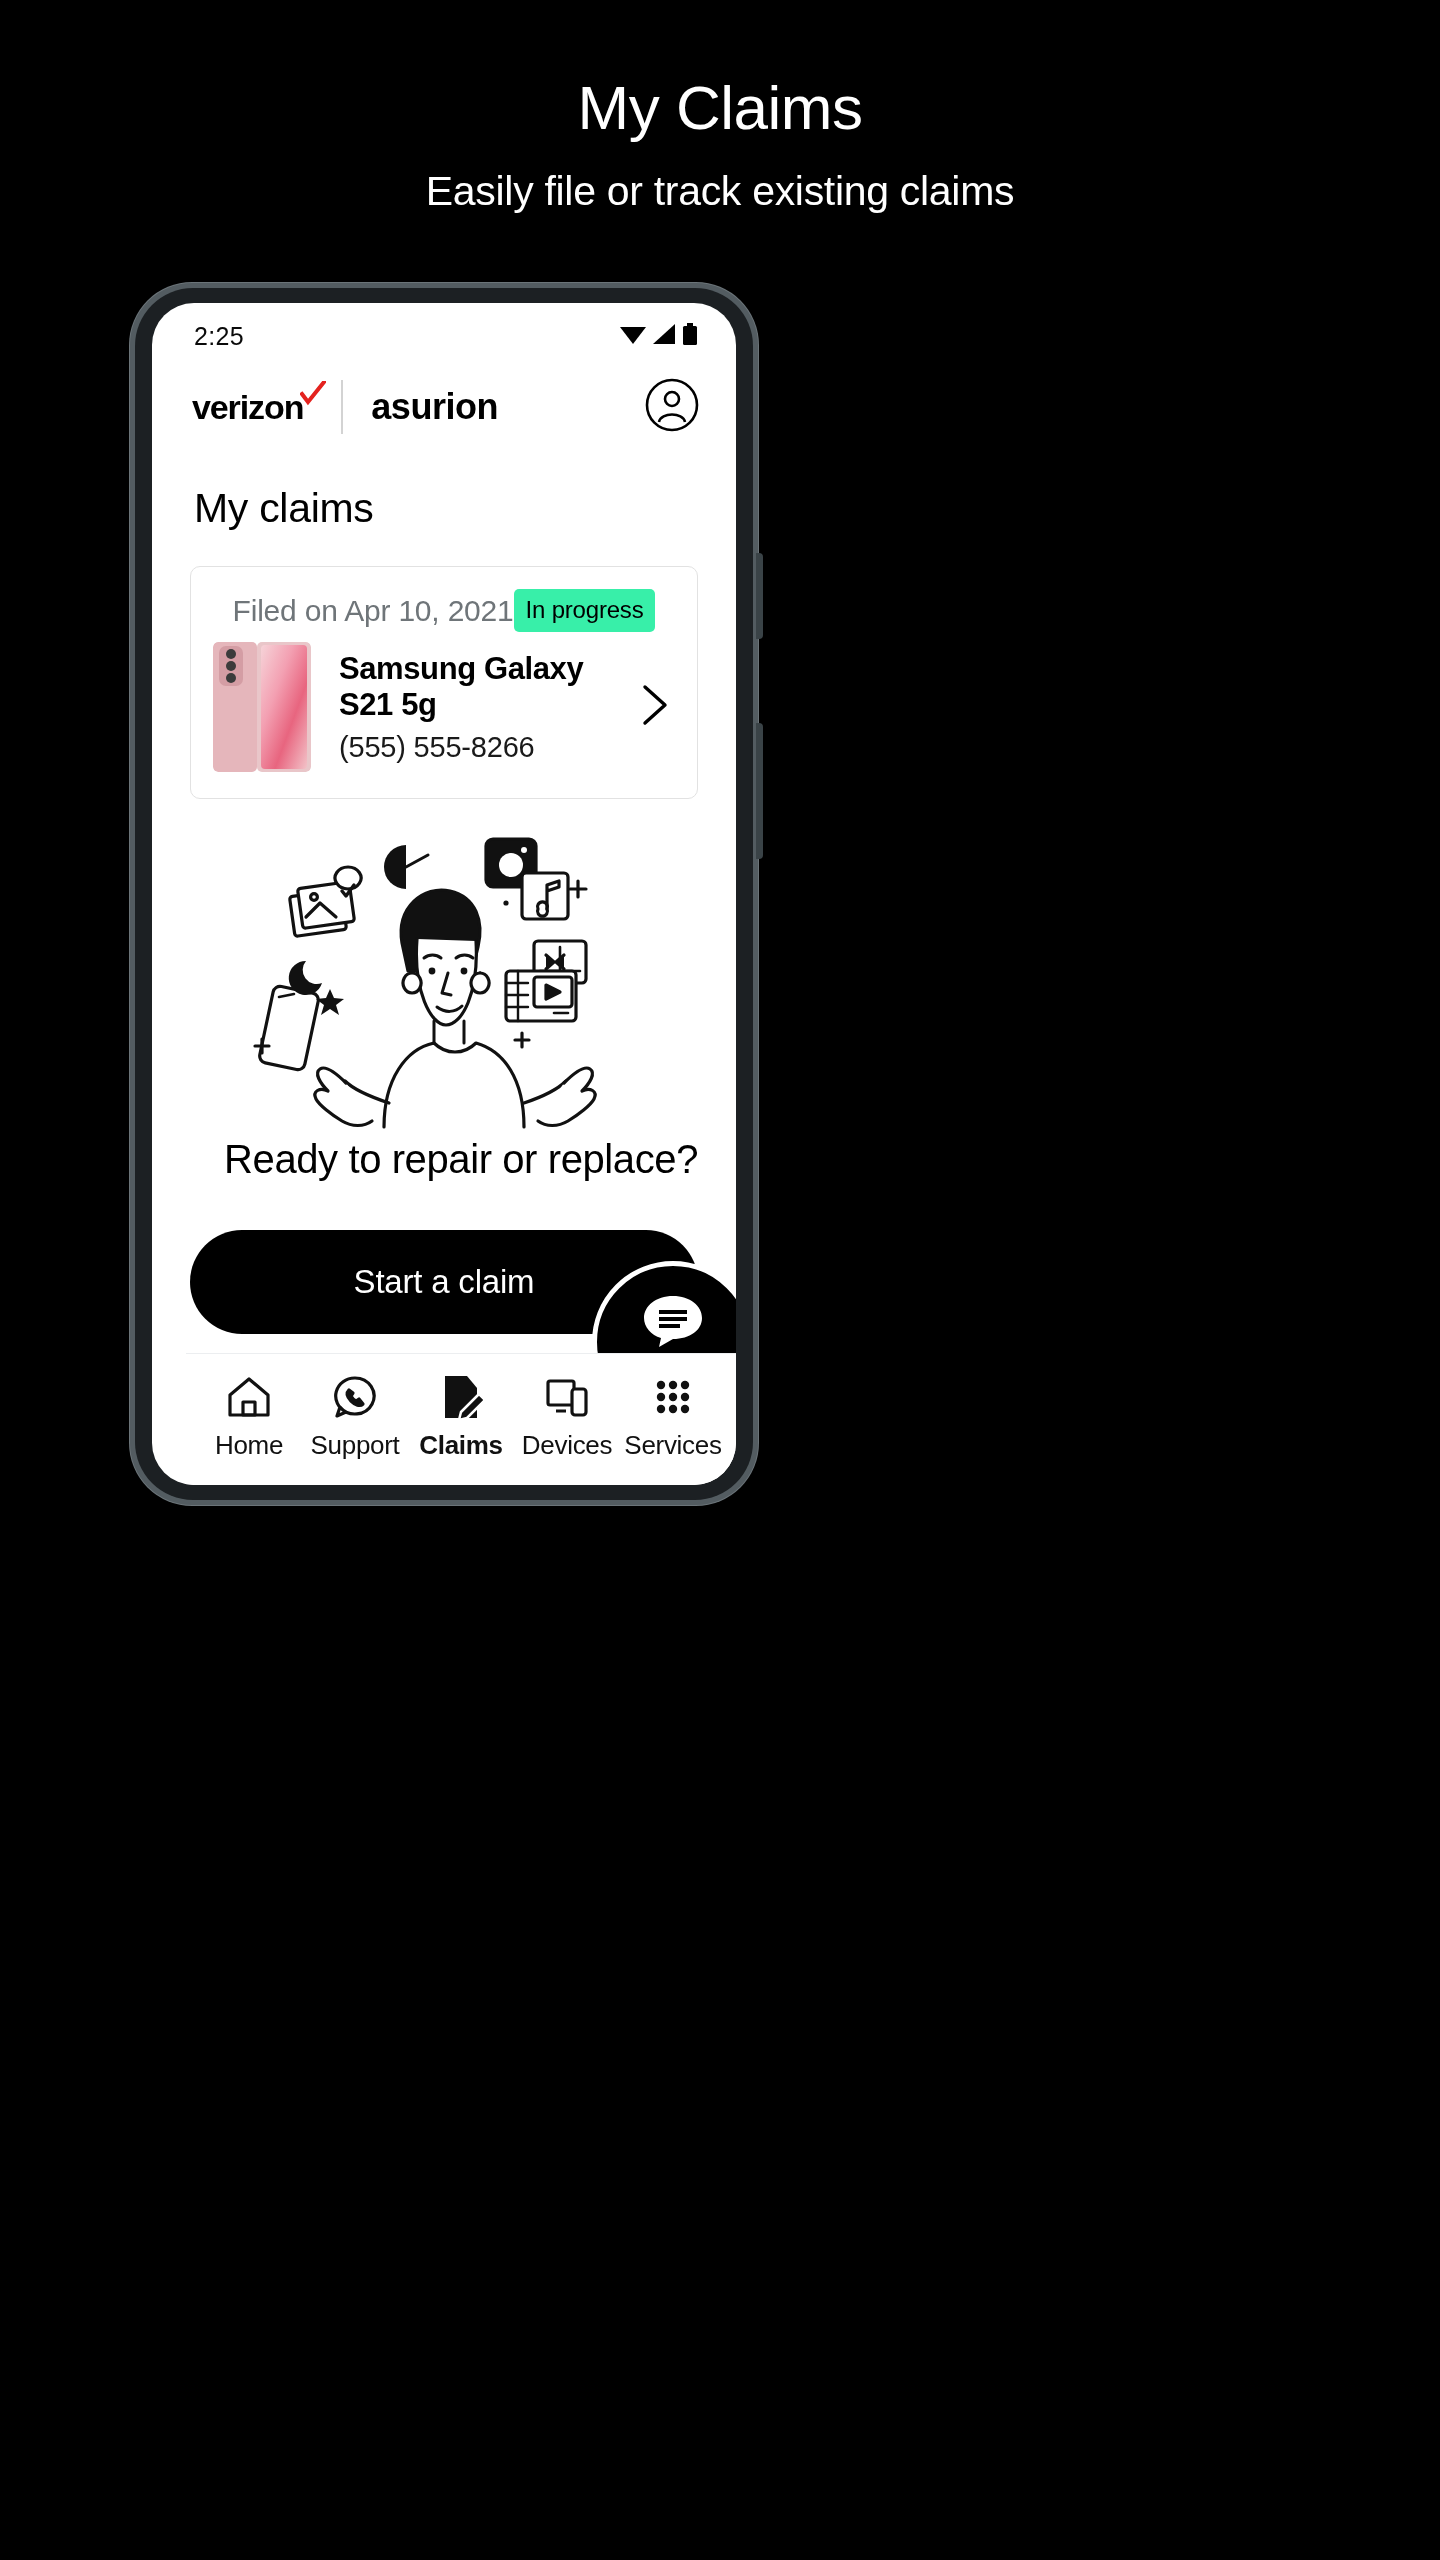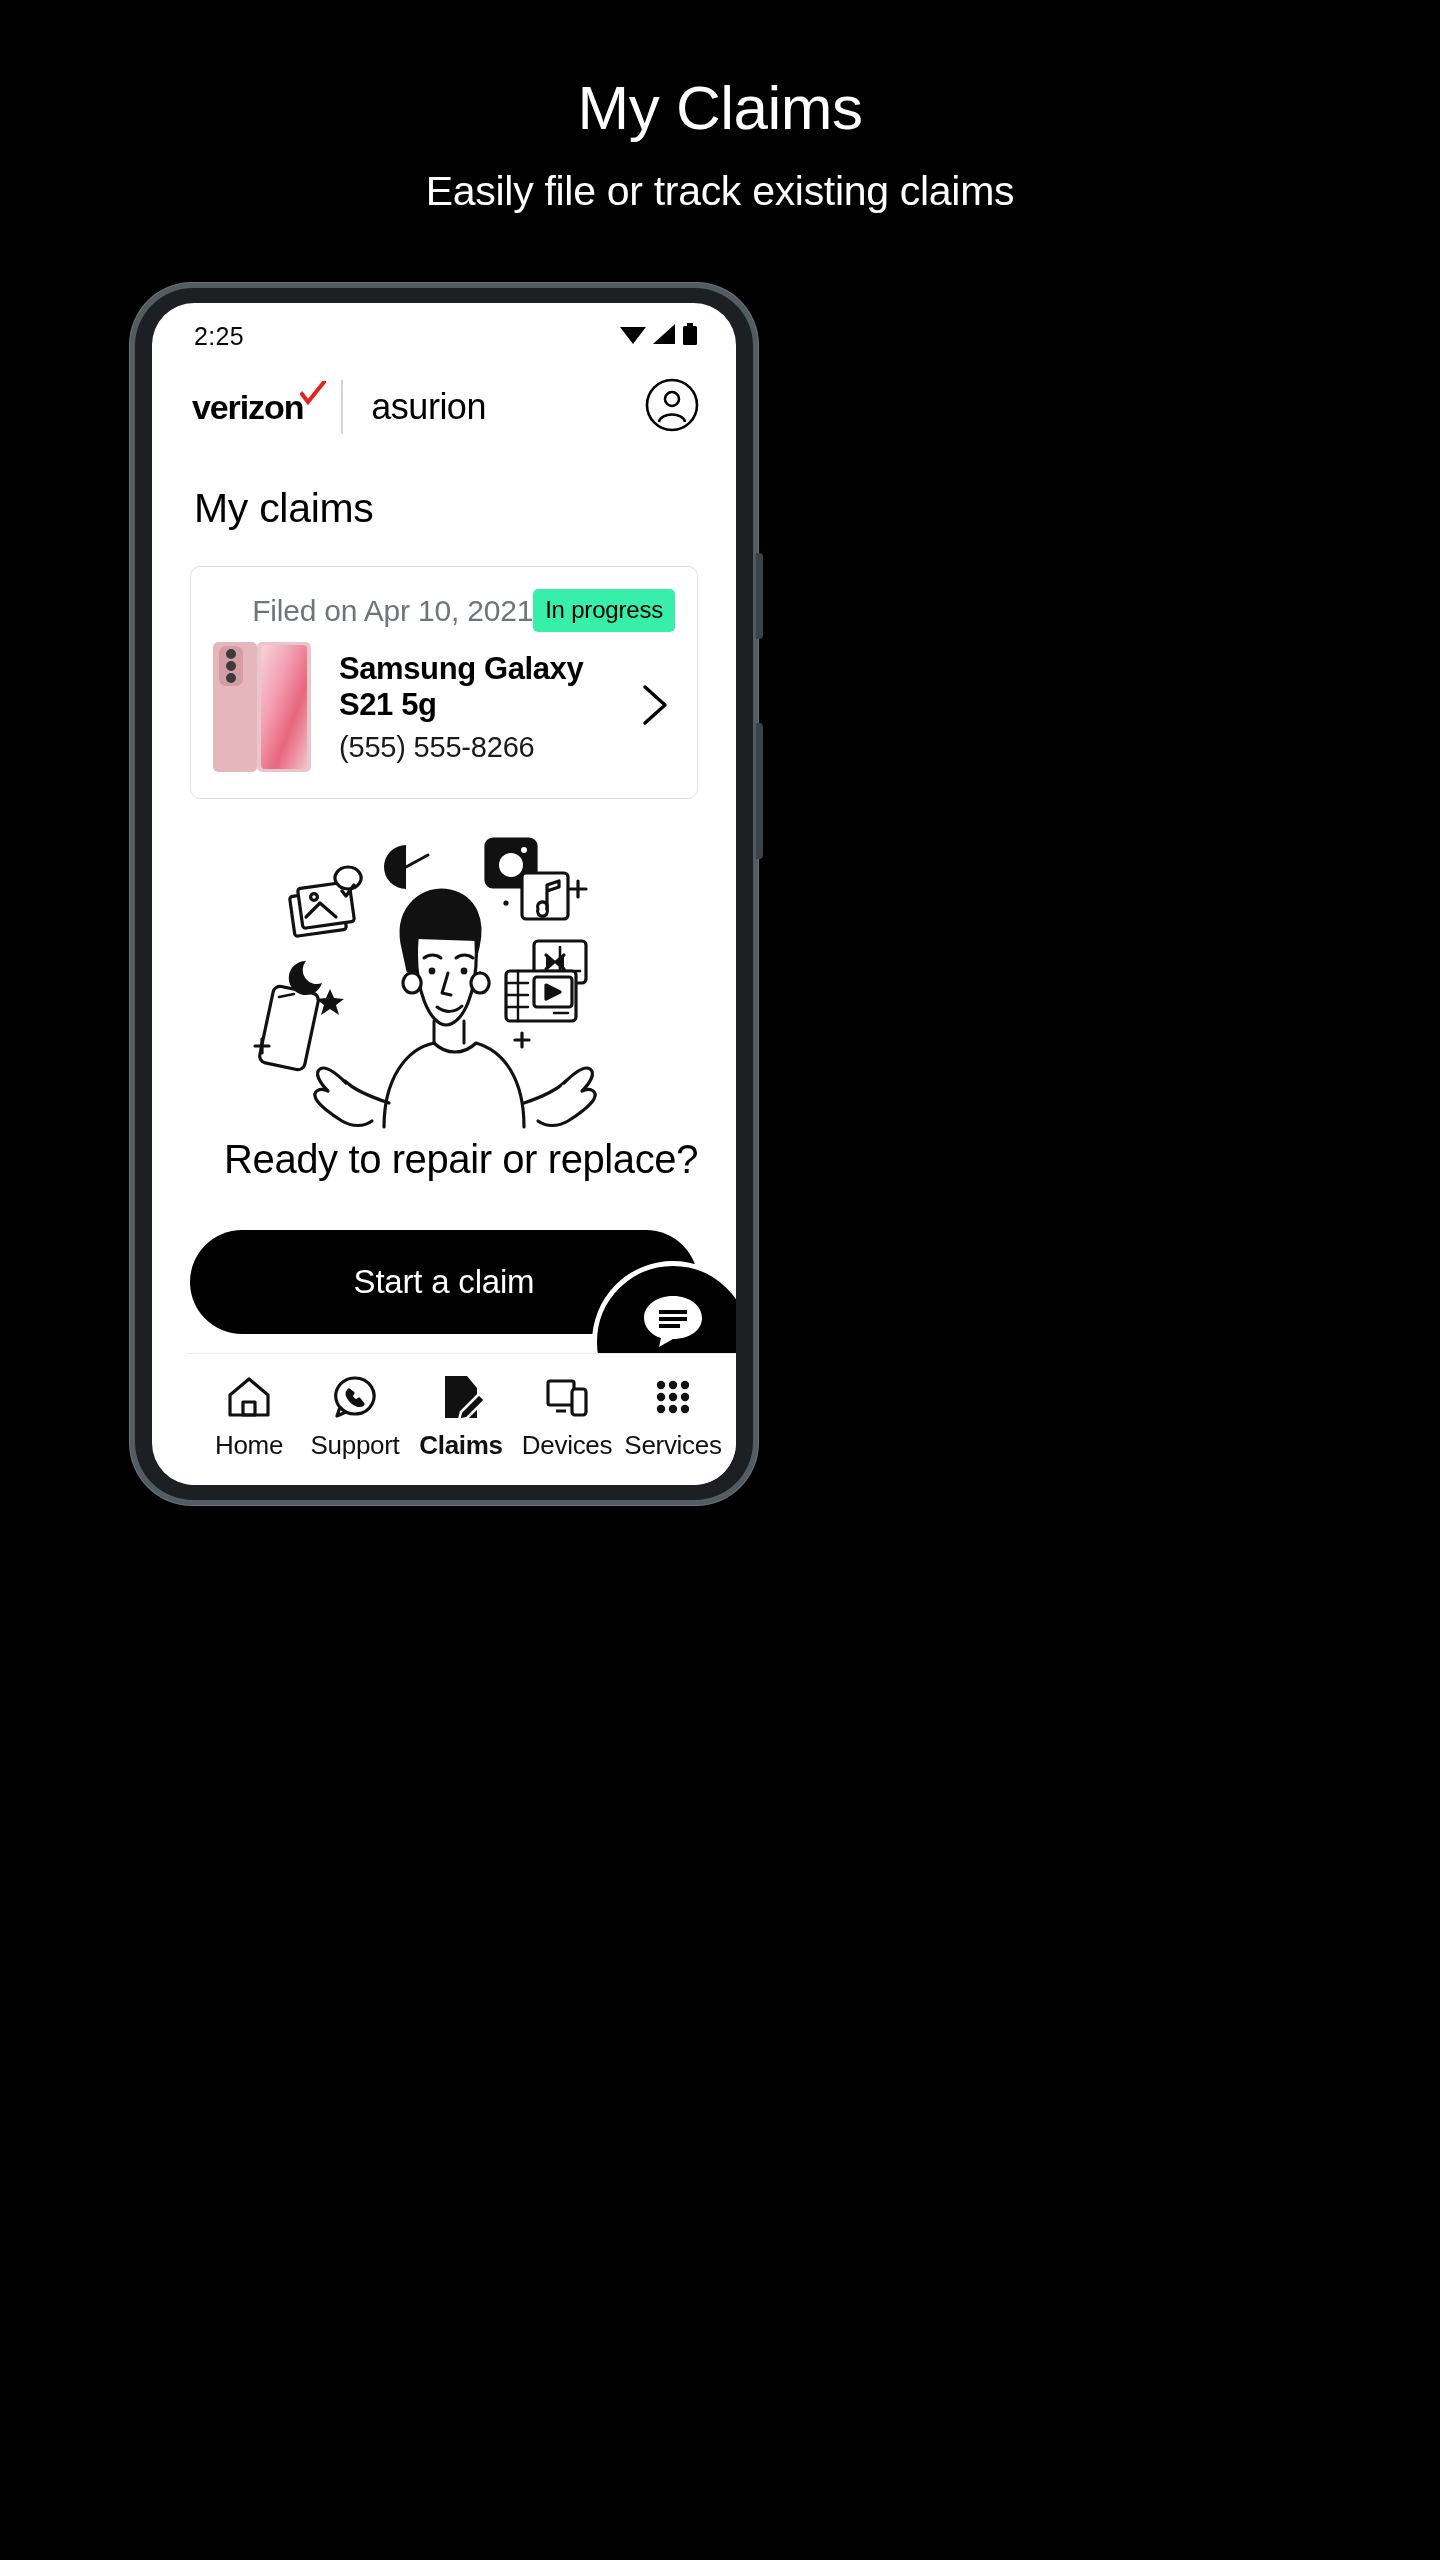--- a/index.html
+++ b/index.html
@@ -113,21 +113,21 @@
     top:-12px;
   }
   .logo-divider {
     width:2px;
     height:54px;
     background:#d3d3d3;
     margin:0 28px 0 38px;
   }
   .logo-asurion {
     font-size:36px;
-    font-weight:400;
+    font-weight:700;
     color:#000;
     letter-spacing:-0.5px;
     text-align:center;
   }
   .avatar-btn {
     margin-left:auto;
     width:60px; height:60px;
     display:flex; align-items:center; justify-content:center;
   }
 
@@ -148,21 +148,21 @@
   
   .claim-card {
     border:1px solid #e2e2e2;
     border-radius:10px;
     background:#fff;
     padding:22px 22px 26px 22px;
   }
   .claim-top {
     display:flex;
     align-items:center;
-    justify-content:flex-end;
+    justify-content:center;
     margin-bottom:10px;
   }
   .filed-on {
     font-size:30px;
     color:#6f7579;
     letter-spacing:-0.2px;
   }
   .status-badge {
     font-size:24px;
     color:#000;

